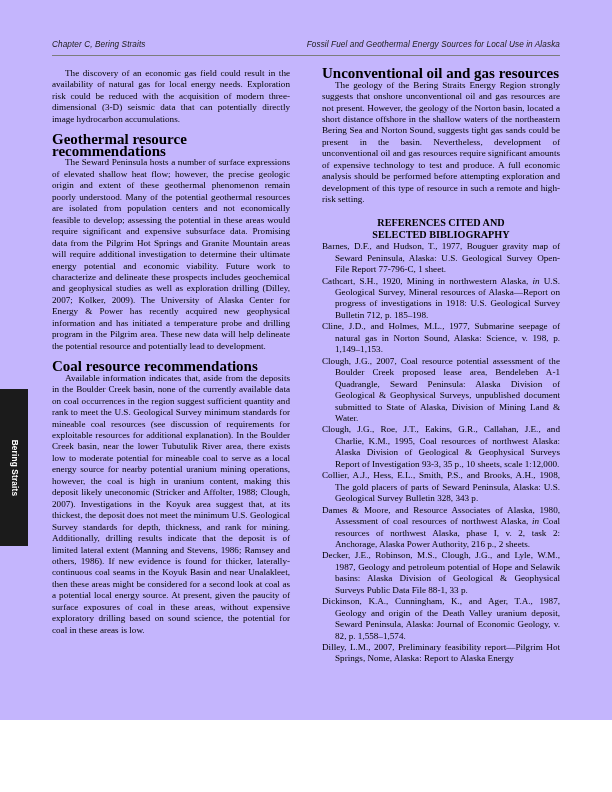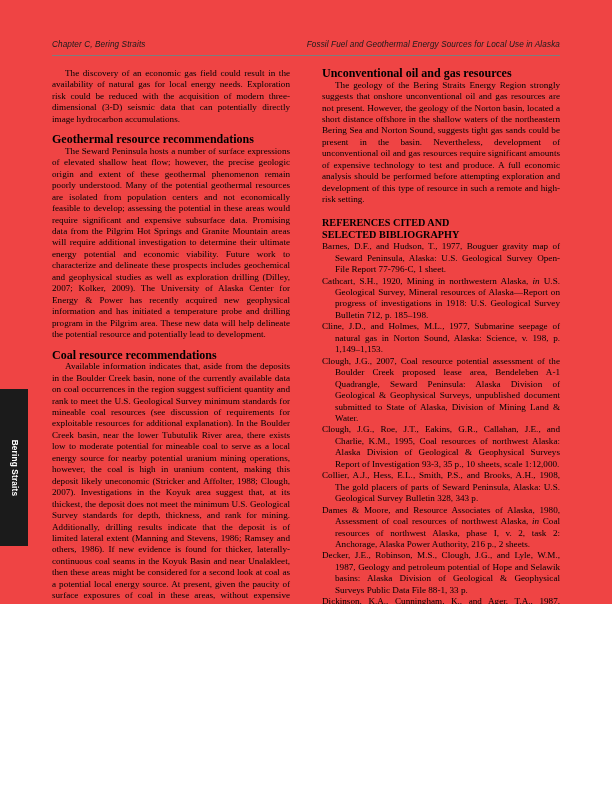--- a/index.html
+++ b/index.html
@@ -3,22 +3,22 @@
 <meta charset="utf-8">
 <style>
   html, body {
     margin: 0;
     padding: 0;
     background: #ffffff;
   }
   .page {
     position: relative;
     width: 612px;
-    height: 604px;
-    background: #ef4444;
+    height: 720px;
+    background: #c4b5fd;
     overflow: hidden;
     font-family: "Liberation Serif", serif;
     color: #000000;
   }
 
   
   .header {
     position: absolute;
     left: 52px;
     top: 40px;
@@ -60,31 +60,31 @@
     font-size: 9.15px;
     line-height: 11.45px;
     text-align: justify;
     text-indent: 13px;
     hyphens: auto;
     -webkit-hyphens: auto;
   }
 
   h3.sub {
     margin: 9px 0 0 0;
-    font-size: 12px;
+    font-size: 15px;
     line-height: 11.6px;
     font-weight: bold;
     text-align: left;
   }
   h2.refhead {
     margin: 11px 0 0 0;
     font-size: 10.2px;
     line-height: 12.3px;
     font-weight: bold;
-    text-align: left;
+    text-align: center;
   }
 
   
   .ref {
     margin: 0;
     font-size: 9.15px;
     line-height: 11.45px;
     text-align: justify;
     padding-left: 13px;
     text-indent: -13px;

